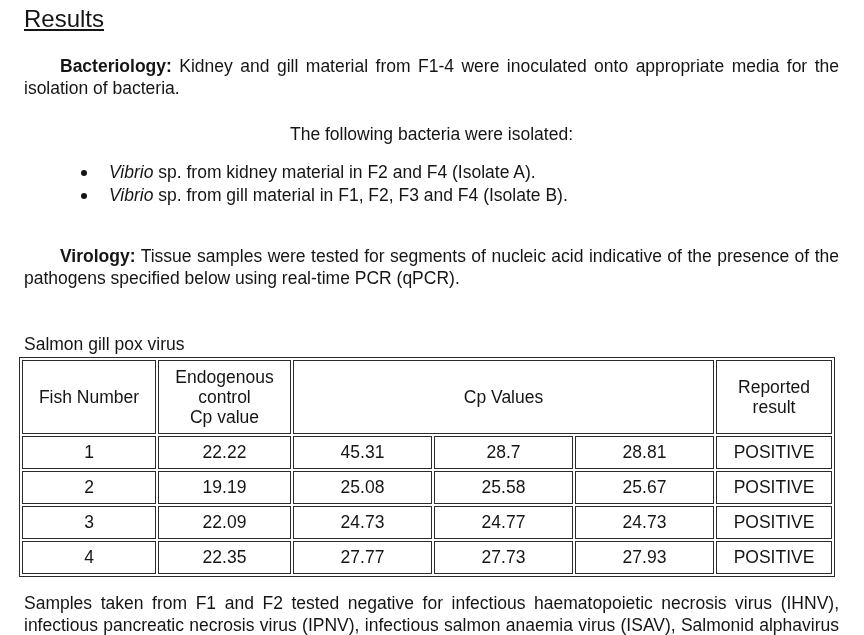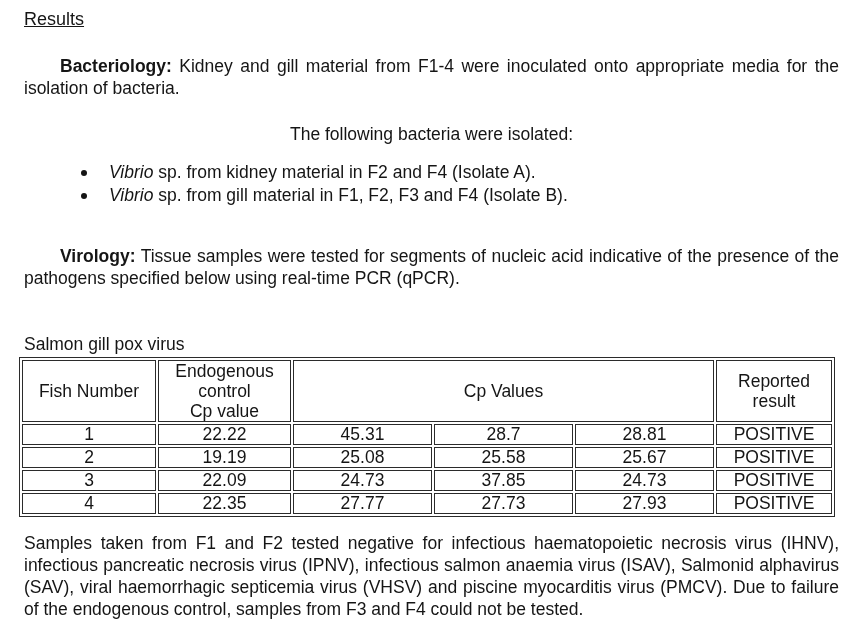--- a/index.html
+++ b/index.html
@@ -17,21 +17,21 @@
     -webkit-font-smoothing: antialiased;
   }
   .page {
     box-sizing: border-box;
     width: 864px;
     height: 635px;
     padding: 8px 25px 0 24px;
     background: #ffffff;
   }
   .results-heading {
-    font-size: 18px;
+    font-size: 24px;
     font-weight: normal;
     text-decoration: underline;
     margin: 0;
     line-height: 22px;
   }
   p {
     margin: 0;
     line-height: 22px;
   }
   .para-bacteriology { margin-top: 25px; text-align: justify; }
@@ -69,21 +69,21 @@
     width: 800px;
     margin-left: -5px;
     margin-top: 2px;
     background: #ffffff;
     border: 1px solid #2b2b2b;
   }
   table.results-table td {
     border: 1px solid #2b2b2b;
     text-align: center;
     vertical-align: middle;
-    padding: 0;
+    padding: 6px;
     overflow: hidden;
     white-space: nowrap;
   }
   table.results-table thead td {
     height: 60px;
     line-height: 20px;
   }
   table.results-table tbody td {
     height: 19px;
     line-height: 19px;
@@ -151,21 +151,21 @@
         <td>19.19</td>
         <td>25.08</td>
         <td>25.58</td>
         <td>25.67</td>
         <td>POSITIVE</td>
       </tr>
       <tr>
         <td>3</td>
         <td>22.09</td>
         <td>24.73</td>
-        <td>37.85</td>
+        <td>24.77</td>
         <td>24.73</td>
         <td>POSITIVE</td>
       </tr>
       <tr>
         <td>4</td>
         <td>22.35</td>
         <td>27.77</td>
         <td>27.73</td>
         <td>27.93</td>
         <td>POSITIVE</td>

